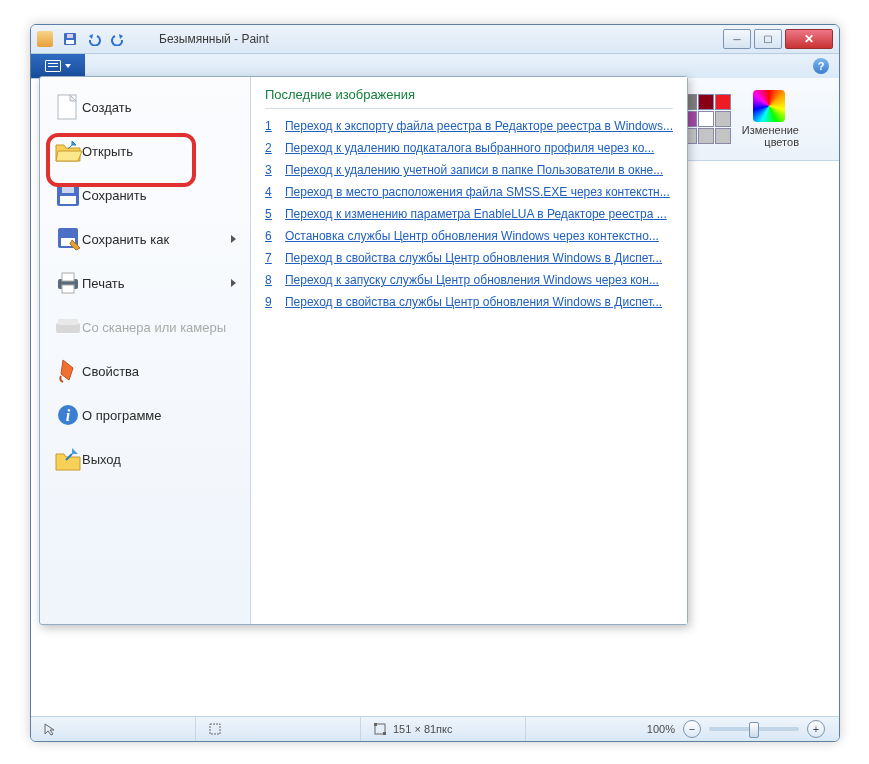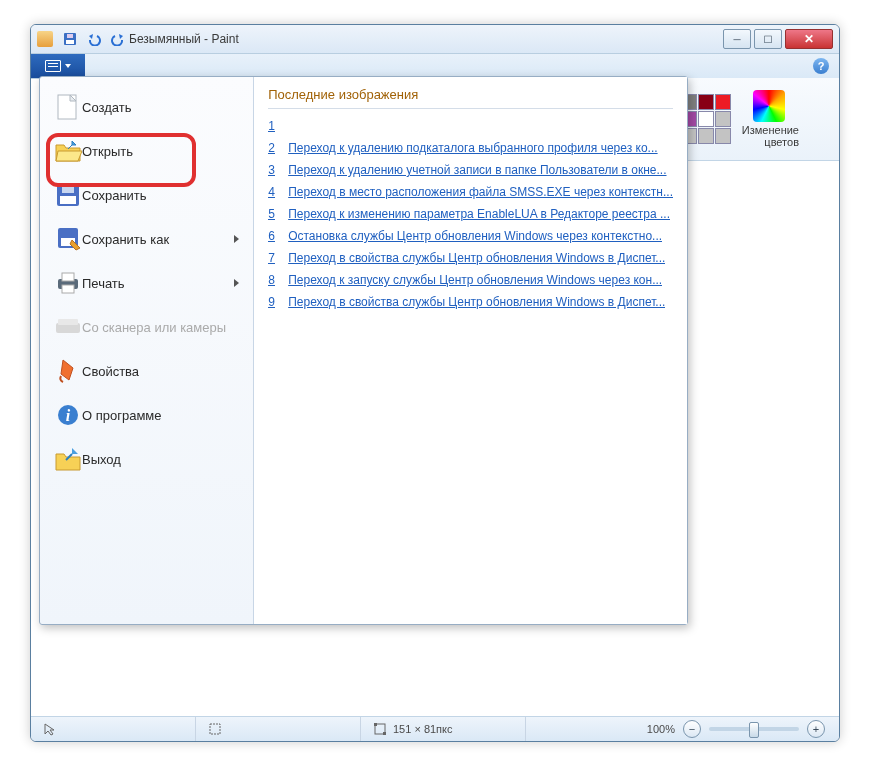--- a/index.html
+++ b/index.html
@@ -2,21 +2,21 @@
 <html><head>
 <meta charset="utf-8">
 <style>
 body{margin:0;padding:0;font-family:"Segoe UI",Tahoma,sans-serif;font-size:12px;background:#fff;overflow:hidden}
 .wrap{width:869px;height:764px;position:relative;background:#fff}
 .window{position:absolute;left:30px;top:24px;width:808px;height:716px;border:1px solid #5a7fa0;border-radius:6px;background:#fff;box-shadow:0 0 12px rgba(0,0,0,.2);overflow:hidden}
 .titlebar{height:28px;background:linear-gradient(#eef4fb,#dbe8f6);border-bottom:1px solid #b8cee0;position:relative;display:flex;align-items:center}
 .app-icon{width:16px;height:16px;margin:0 6px;background:linear-gradient(#f7d488,#e79f3c);border-radius:2px}
 .qat{display:flex;align-items:center;gap:2px}
 .qat-btn{width:22px;height:22px;display:flex;align-items:center;justify-content:center;border-radius:2px;cursor:default}
-.title{color:#3a3a3a;font-size:12px}
+.title{margin-left:30px;color:#3a3a3a;font-size:12px}
 .winbtns{position:absolute;right:6px;top:4px;display:flex;gap:3px}
 .winbtn{width:26px;height:18px;border:1px solid #7a95ad;border-radius:2px;background:linear-gradient(#f3f8fd,#d6e4f1);display:flex;align-items:center;justify-content:center;font-size:10px;color:#3a4a5a}
 .winbtn.close{width:46px;background:linear-gradient(#e78,#c93333);border-color:#963030;color:#fff;font-size:12px;font-weight:bold}
 .ribbon-tabs{height:24px;background:linear-gradient(#e8f1fa,#dae9f7);border-bottom:1px solid #b8cee0;position:relative;display:flex;align-items:stretch}
 .filetab{width:54px;background:linear-gradient(#2e6bbf,#1a4e9e);display:flex;align-items:center;justify-content:center;gap:4px;border-bottom:1px solid #1a4e9e}
 .filetab-icon{width:14px;height:10px;border:1px solid #fff;border-radius:1px;position:relative}
 .filetab-icon::before,.filetab-icon::after{content:"";position:absolute;left:2px;right:2px;height:1px;background:#fff}
 .filetab-icon::before{top:2px}.filetab-icon::after{top:5px}
 .filetab-arrow{width:0;height:0;border-left:3px solid transparent;border-right:3px solid transparent;border-top:4px solid #fff}
 .help-icon{position:absolute;right:10px;top:4px;width:16px;height:16px;border-radius:50%;background:linear-gradient(#7db6f0,#3a7fd0);color:#fff;display:flex;align-items:center;justify-content:center;font-size:11px;font-weight:bold}
@@ -27,21 +27,21 @@
 .editcolors{width:60px;text-align:right;font-size:11px;color:#3a3a3a}
 .editcolors-icon{width:32px;height:32px;margin:0 auto 2px;border-radius:4px;background:conic-gradient(red,orange,yellow,lime,cyan,blue,magenta,red)}
 .menu{position:absolute;left:8px;top:51px;width:647px;height:547px;background:linear-gradient(#fbfcfe,#f0f5fb);border:1px solid #97adc4;border-radius:3px;box-shadow:2px 3px 10px rgba(0,0,0,.25);display:flex}
 .menu-left{width:256px;padding:8px 0;position:relative}
 .mi{display:flex;align-items:center;height:44px;padding:0 14px;color:#2a2a2a;font-size:13px;position:relative}
 .mi.disabled{color:#aaa}
 .mi .arrow{margin-left:auto;width:0;height:0;border-top:4px solid transparent;border-bottom:4px solid transparent;border-left:5px solid #555}
 .ico{width:28px;height:28px;flex-shrink:0;display:flex;align-items:center;justify-content:center}
 .highlight{position:absolute;left:6px;top:56px;width:142px;height:46px;border:4px solid #e03030;border-radius:12px;pointer-events:none;z-index:5}
 .menu-right{flex:1;border-left:1px solid #c8d6e6;padding:10px 14px;background:#fff}
-.recent-h{font-size:13px;color:#a16207;padding-bottom:6px;border-bottom:1px solid #d4dde8;margin-bottom:6px}
+.recent-h{font-size:13px;color:#15803d;padding-bottom:6px;border-bottom:1px solid #d4dde8;margin-bottom:6px}
 .recent-item{display:flex;gap:8px;padding:4px 0;color:#2060c0;text-decoration:underline;font-size:12px;white-space:nowrap;overflow:hidden;text-overflow:ellipsis}
 .recent-item .n{color:#2060c0;text-decoration:underline;width:12px}
 .statusbar{position:absolute;left:0;right:0;bottom:0;height:24px;background:linear-gradient(#eef4fb,#dae8f6);border-top:1px solid #c2d5e6;display:flex;align-items:center;font-size:11px;color:#4a4a4a}
 .sb-sec{display:flex;align-items:center;gap:6px;padding:0 12px;border-right:1px solid #c8d5e4;height:100%}
 .sb-sec.flex{flex:1;border-right:none}
 .zoom{display:flex;align-items:center;gap:8px;padding:0 14px}
 .zb{width:16px;height:16px;border:1px solid #7a95ad;border-radius:50%;background:linear-gradient(#fff,#dce8f4);display:flex;align-items:center;justify-content:center;font-size:11px;color:#3a4a5a}
 .slider{width:90px;height:4px;background:#c2d5e6;border-radius:2px;position:relative}
 .slider::after{content:"";position:absolute;left:40px;top:-5px;width:8px;height:14px;background:linear-gradient(#fff,#c8dae8);border:1px solid #7a95ad;border-radius:2px}
 svg{display:block}
@@ -211,20 +211,21 @@
             </div>
         <span>Выход</span>
       </div>
     </div>
 
     <div class="menu-right">
       <div class="recent-h">Последние изображения</div>
       <div id="recent-list">
             <div class="recent-item">
               <span class="n">1</span>
+              <span style="overflow:hidden;text-overflow:ellipsis">Переход к экспорту файла реестра в Редакторе реестра в Windows...</span>
             </div>
             <div class="recent-item">
               <span class="n">2</span>
               <span style="overflow:hidden;text-overflow:ellipsis">Переход к удалению подкаталога выбранного профиля через ко...</span>
             </div>
             <div class="recent-item">
               <span class="n">3</span>
               <span style="overflow:hidden;text-overflow:ellipsis">Переход к удалению учетной записи в папке Пользователи в окне...</span>
             </div>
             <div class="recent-item">

